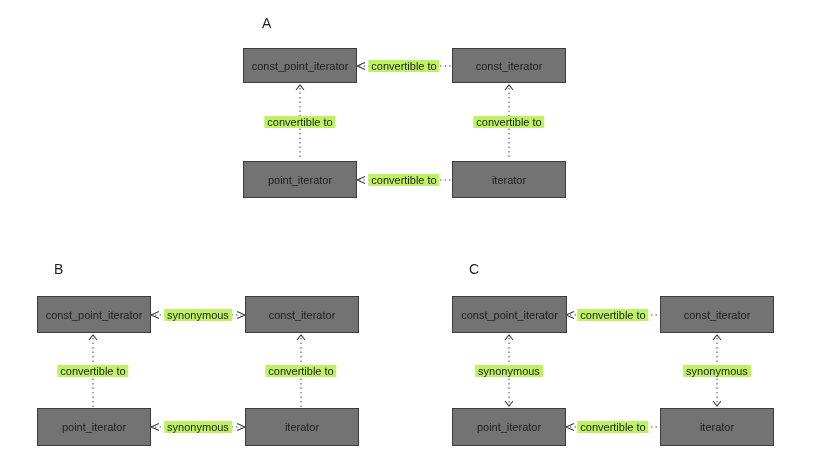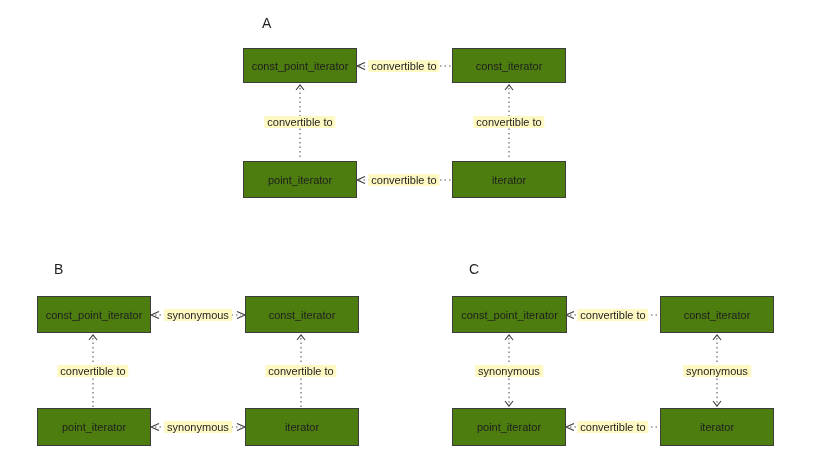--- a/index.html
+++ b/index.html
@@ -4,26 +4,26 @@
 <style>
   html,body{margin:0;padding:0;background:#ffffff;}
   .canvas{
     position:relative;width:813px;height:457px;background:#ffffff;overflow:hidden;
     font-family:"Liberation Sans",sans-serif;color:#1f1f1f;
   }
   .diagram-title{
     position:absolute;font-size:14px;color:#1f1f1f;white-space:nowrap;
   }
   .box{
-    position:absolute;box-sizing:border-box;border:1px solid #3c3c3c;background:#4d7c0f;
+    position:absolute;box-sizing:border-box;border:1px solid #3c3c3c;background:#737373;
     display:flex;align-items:center;justify-content:center;
     font-size:11px;white-space:nowrap;z-index:2;
   }
   .edge-label{
-    position:absolute;transform:translate(-50%,-50%);background:#fef9c3;
+    position:absolute;transform:translate(-50%,-50%);background:#bef264;
     font-size:11px;padding:0 3px;white-space:nowrap;z-index:3;
   }
   svg.lines{position:absolute;left:0;top:0;z-index:1;}
   .dotline{fill:none;stroke:#565656;stroke-width:1.1;stroke-dasharray:1.5 3;}
   .chev{fill:none;stroke:#3c3c3c;stroke-width:1.1;}
 </style>
 </head>
 <body>
 
 <div class="canvas">

